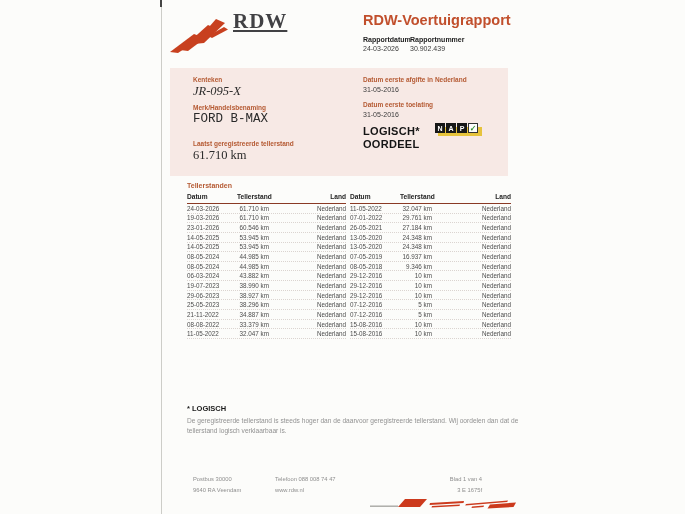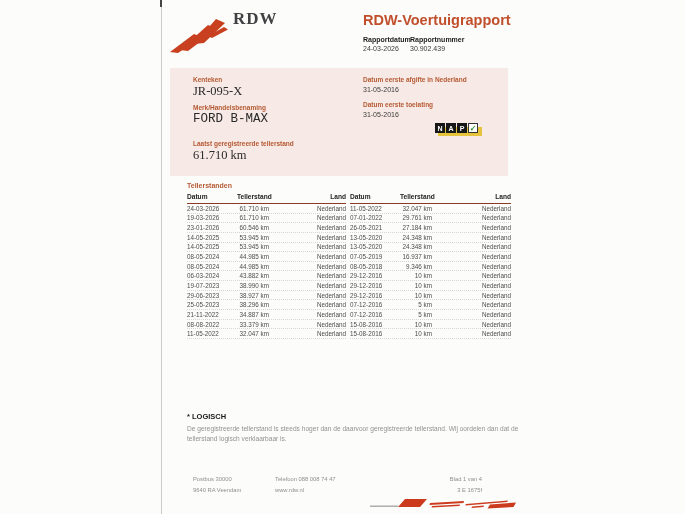--- a/index.html
+++ b/index.html
@@ -12,21 +12,21 @@
     overflow:hidden;
   }
   .page-fold { position:absolute; left:161px; top:0; width:1px; height:514px; background:#cdcdc8; }
   .page-fold-tick { position:absolute; left:160px; top:0; width:2px; height:7px; background:#444; }
 
   
   .logo-swoosh { position:absolute; left:168px; top:12px; width:62px; height:42px; }
   .brand-text {
     position:absolute; left:233px; top:9px;
     font-family:"Liberation Serif", serif; font-weight:700;
-    font-size:17px; color:#414144; letter-spacing:1px;
+    font-size:21px; color:#414144; letter-spacing:1px;text-decoration:underline;
   }
   .doc-title {
     position:absolute; left:363px; top:12px;
     font-size:14.5px; font-weight:700; color:#c14f2c;
   }
   .meta-label { position:absolute; top:36px; font-size:7px; font-weight:700; color:#1c1c1c; }
   .meta-value { position:absolute; top:45px; font-size:7px; color:#3c3c3c; }
   .m-date { left:363px; } .m-num { left:410px; }
 
   
@@ -65,21 +65,21 @@
   }
   .trow {
     display:flex; align-items:center; height:9.65px;
     font-size:6.3px; color:#4c4c4c; border-bottom:1px dotted #dbd4d0;
   }
   .c-date { flex:0 0 50px; text-align:left; }
   .c-km   { flex:0 0 32px; text-align:right; }
   .c-land { flex:1; text-align:right; }
 
   
-  .footnote { position:absolute; left:187px; top:404px; width:338px;margin-top:8px; }
+  .footnote { position:absolute; left:187px; top:404px; width:338px; }
   .footnote-title { font-size:7.5px; font-weight:700; color:#1a1a1a; }
   .footnote-text { margin-top:3px; font-size:6.6px; line-height:10px; color:#929292; }
 
   
   .footer-col { position:absolute; top:474px; font-size:5.8px; color:#8f8f8f; line-height:11px; }
   .f1 { left:193px; } .f2 { left:275px; }
   .f3 { left:420px; width:62px; text-align:right; }
 
   .bottom-swoosh { position:absolute; left:368px; top:495px; width:152px; height:14px; }
 </style>
@@ -97,31 +97,35 @@
 </svg>
 <div class="brand-text">RDW</div>
 <div class="doc-title">RDW-Voertuigrapport</div>
 <div class="meta-label m-date">Rapportdatum</div>
 <div class="meta-label m-num">Rapportnummer</div>
 <div class="meta-value m-date">24-03-2026</div>
 <div class="meta-value m-num">30.902.439</div>
 
 <div class="vpanel">
   <div class="abs flabel" style="left:23px; top:8px;">Kenteken</div>
-  <div class="abs fvalue-big" style="left:23px; top:16px;">JR-095-X</div>
+  <div class="abs fvalue-big" style="left:23px; top:16px;font-style:italic;">JR-095-X</div>
   <div class="abs flabel" style="left:23px; top:36px;">Merk/Handelsbenaming</div>
   <div class="abs fvalue-big" style="left:23px; top:44px;font-family:Liberation Mono, monospace;">FORD B-MAX</div>
   <div class="abs flabel" style="left:23px; top:72px;">Laatst geregistreerde tellerstand</div>
   <div class="abs fvalue-big" style="left:23px; top:80px;">61.710 km</div>
 
   <div class="abs flabel" style="left:193px; top:8px;">Datum eerste afgifte in Nederland</div>
   <div class="abs fvalue-sm" style="left:193px; top:17px;">31-05-2016</div>
   <div class="abs flabel" style="left:193px; top:33px;">Datum eerste toelating</div>
   <div class="abs fvalue-sm" style="left:193px; top:42px;">31-05-2016</div>
 
+  <div class="abs oordeel" style="left:193px; top:57px;">
+    <div>LOGISCH*</div>
+    <div>OORDEEL</div>
+  </div>
 
   <div class="nap">
     <div class="nap-yellow"></div>
     <div class="nap-squares" id="nap-squares">
         <div class="nap-sq">N</div>
         <div class="nap-sq">A</div>
         <div class="nap-sq">P</div>
         <div class="nap-check">✓</div>
       </div>
   </div>

